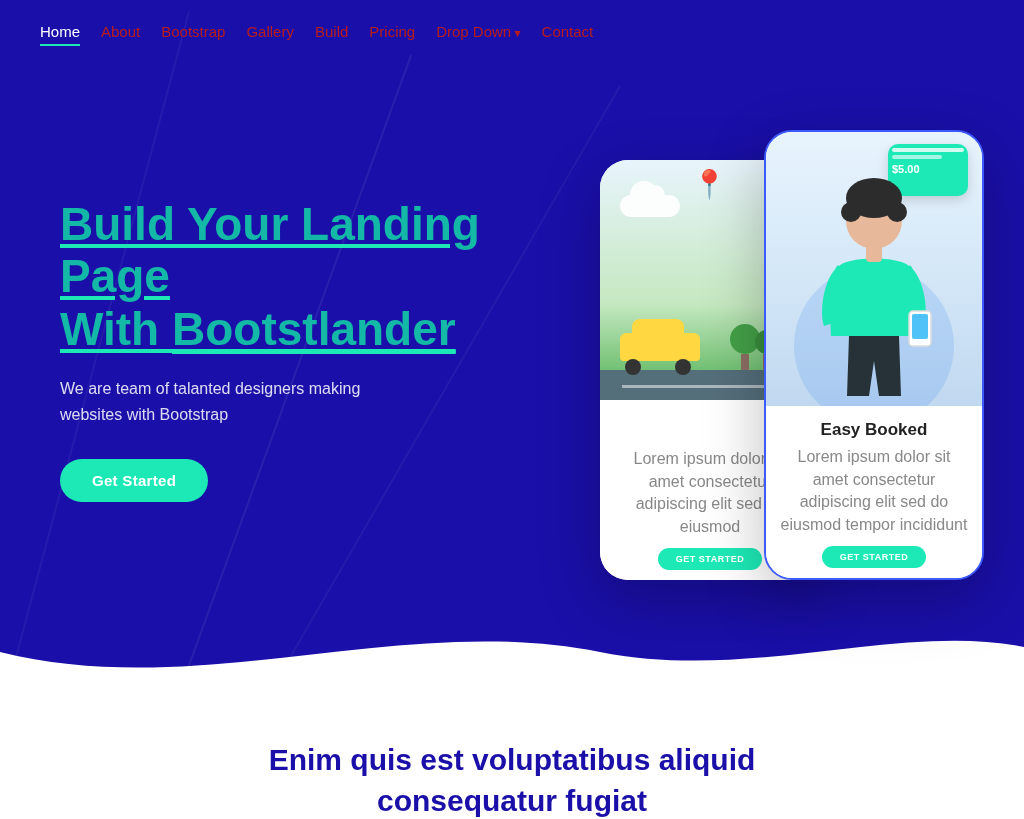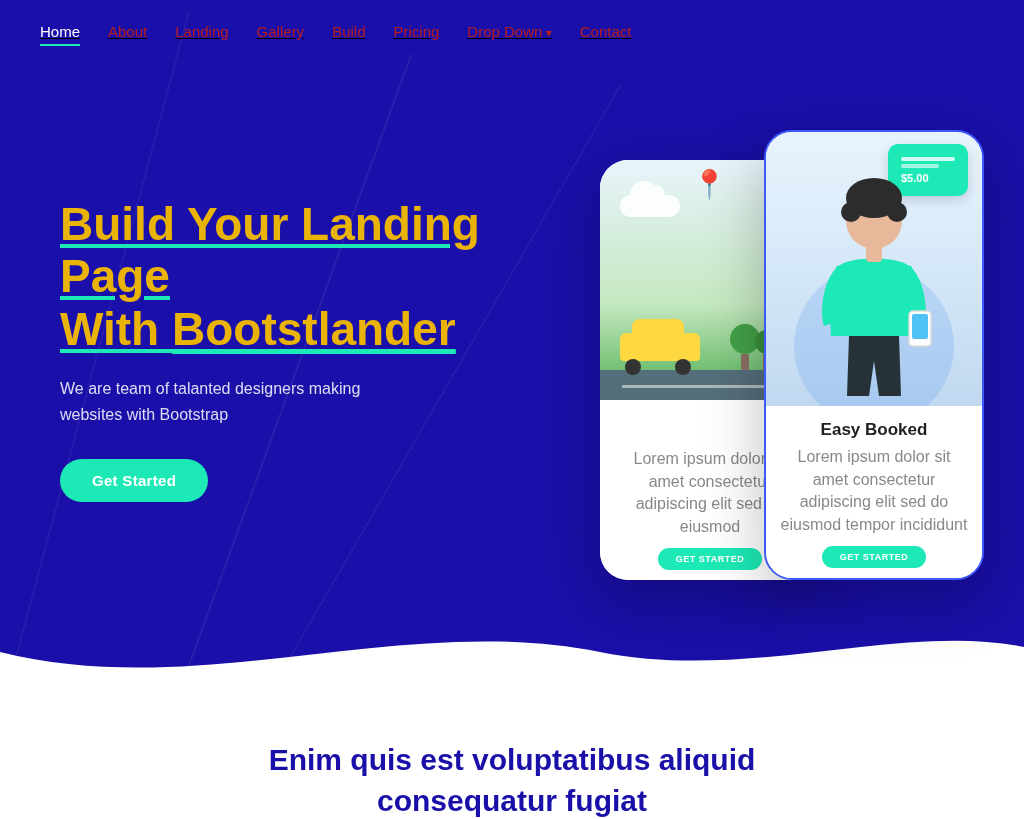--- a/index.html
+++ b/index.html
@@ -18,23 +18,22 @@
     }
     .navbar-brand {
       color: #fff;
       font-size: 22px;
       font-weight: 800;
       letter-spacing: 0.5px;
     }
     .navbar-nav {
       display: flex;
       align-items: center;
-      gap: 28px;
+      gap: 21px;
       list-style: none;
-      text-decoration: underline;
     }
     .navbar-nav a {
       color: #b91c1c;
       text-decoration: none;
       font-size: 15px;
       font-weight: 500;
       position: relative;
     }
     .navbar-nav .active a {
       color: #fff;
@@ -111,21 +110,21 @@
       width: 100%;
       padding: 80px 40px 60px 60px;
       gap: 40px;
     }
 
     .hero-text {
       flex: 0 0 480px;
       max-width: 480px;
     }
     .hero-text h1 {
-      color: #eab308;
+      color: #14b8a6;
       font-size: 46px;
       font-weight: 800;
       line-height: 1.15;
       margin-bottom: 20px;
     }
     .hero-text h1 span {
       text-decoration: underline;
       text-decoration-color: #1de9b6;
       text-underline-offset: 4px;
     }
@@ -340,21 +339,21 @@
 
     
     .payment-card {
       position: absolute;
       top: 12px;
       right: 14px;
       width: 80px;
       height: 52px;
       background: #1de9b6;
       border-radius: 10px;
-      padding: 13px;
+      padding: 4px;
       box-shadow: 0 4px 12px rgba(0,0,0,0.15);
     }
     .payment-card-lines .pline {
       height: 4px;
       background: rgba(255,255,255,0.7);
       border-radius: 2px;
       margin-bottom: 3px;
     }
     .payment-card-lines .pline:nth-child(2) { width: 70%; }
     .payment-card-lines .pline:nth-child(3) { width: 50%; }
@@ -401,21 +400,21 @@
     }
   </style>
 </head>
 <body>
 
 <header>
   <nav class="navbar">
     <ul class="navbar-nav">
       <li class="active"><a href="#">Home</a></li>
       <li><a href="#">About</a></li>
-      <li><a href="#">Landing</a></li>
+      <li><a href="#">Bootstrap</a></li>
       <li><a href="#">Gallery</a></li>
       <li><a href="#">Build</a></li>
       <li><a href="#">Pricing</a></li>
       <li><a href="#" class="dropdown-toggle">Drop Down</a></li>
       <li><a href="#">Contact</a></li>
     </ul>
   </nav>
 </header>
 
 <section class="hero">

